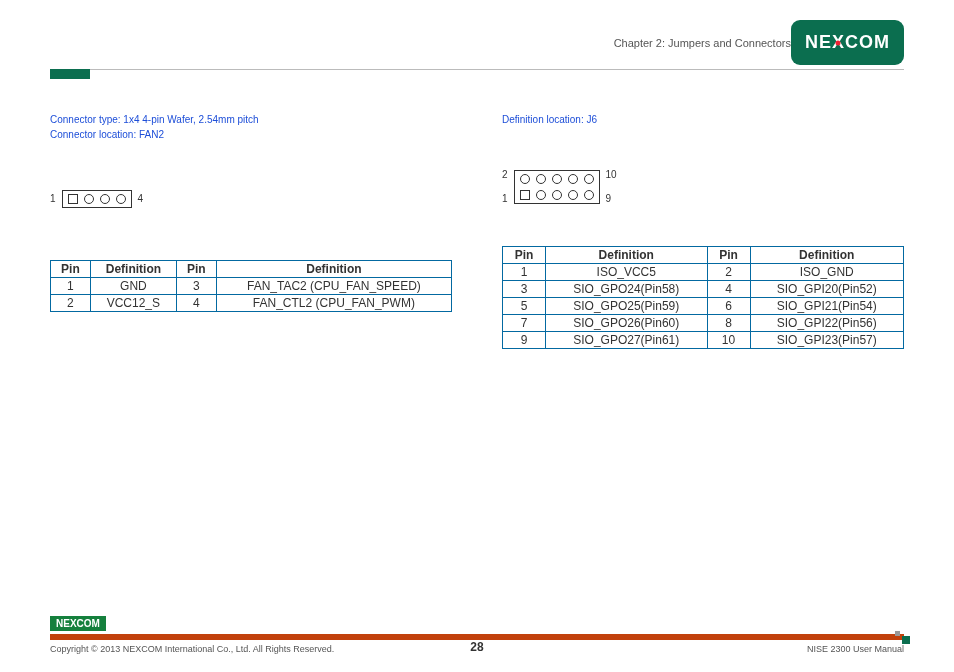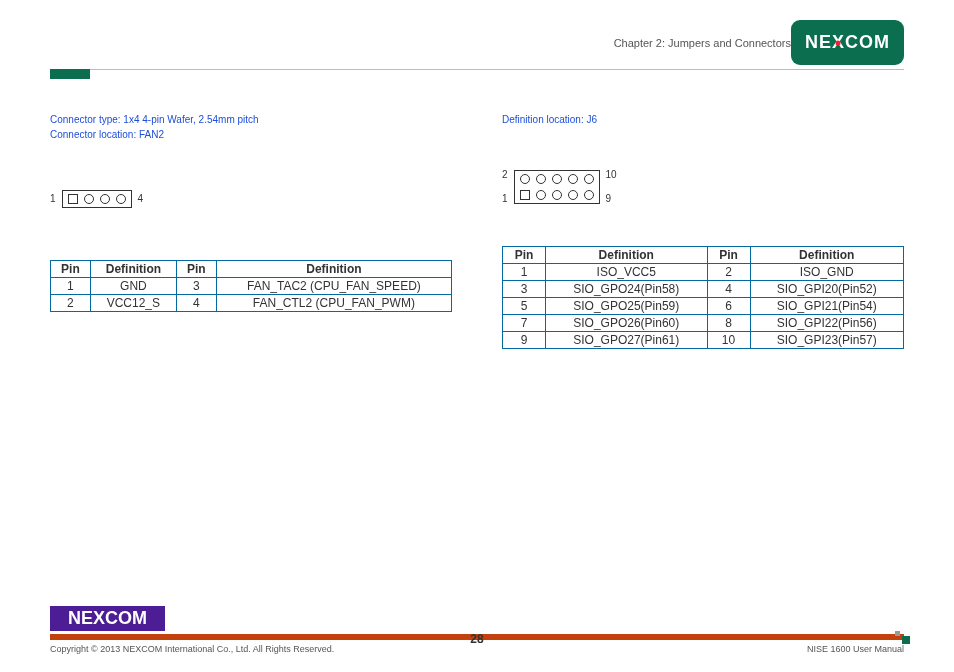--- a/index.html
+++ b/index.html
@@ -110,32 +110,32 @@
   .footer-bar {
     border-top: 6px solid #c2410c;
     padding-top: 4px;
     display: flex;
     justify-content: space-between;
     align-items: flex-end;
     font-size: 9px;
     color: #555;
   }
   .footer-logo {
-    background: #4c1d95;
+    background: #15803d;
     color: #fff;
     font-weight: bold;
-    font-size: 18px;
-    padding: 2px 18px;
+    font-size: 10px;
+    padding: 2px 6px;
     display:inline-block;
     margin-bottom:3px;
   }
   .page-num {
     position:absolute;
     left:50%; transform:translateX(-50%);
-    bottom: 26px;
+    bottom: 18px;
     font-size: 12px;
     font-weight: 700;
     color: #333;
   }
   .footer-squares {
     position:absolute; right:-6px; top:-10px;
     width:14px; height:14px;
   }
   .footer-squares .sq1{position:absolute;width:8px;height:8px;background:#0b6e4f;right:0;bottom:0;}
   .footer-squares .sq2{position:absolute;width:5px;height:5px;background:#999;right:10px;bottom:8px;}
@@ -271,20 +271,20 @@
         </tbody>
       </table>
     </div>
   </div>
 </div>
 
 <div class="footer">
   <span class="footer-logo">NE<span style="position:relative" class="x xdot">X</span>COM</span>
   <div class="footer-bar" style="position:relative">
     <span>Copyright © 2013 NEXCOM International Co., Ltd. All Rights Reserved.</span>
-    <span>NISE 1600 User Manual</span>
+    <span>NISE 2300 User Manual</span>
     <span class="footer-squares">
       <span class="sq1"></span>
         <span class="sq2"></span>
     </span>
   </div>
 </div>
 <div class="page-num">28</div>
 
 </body></html>

